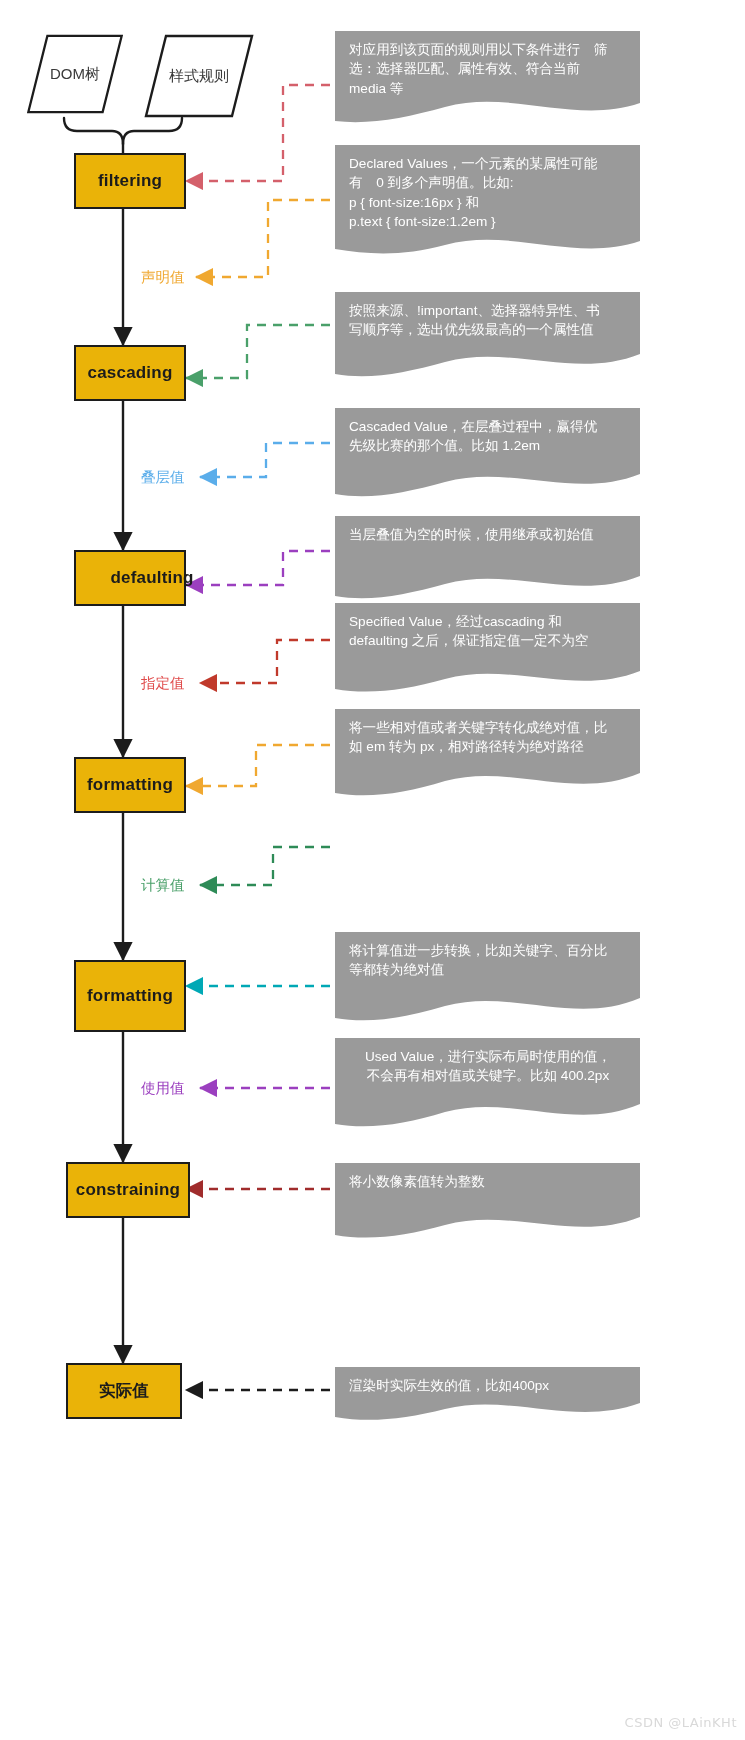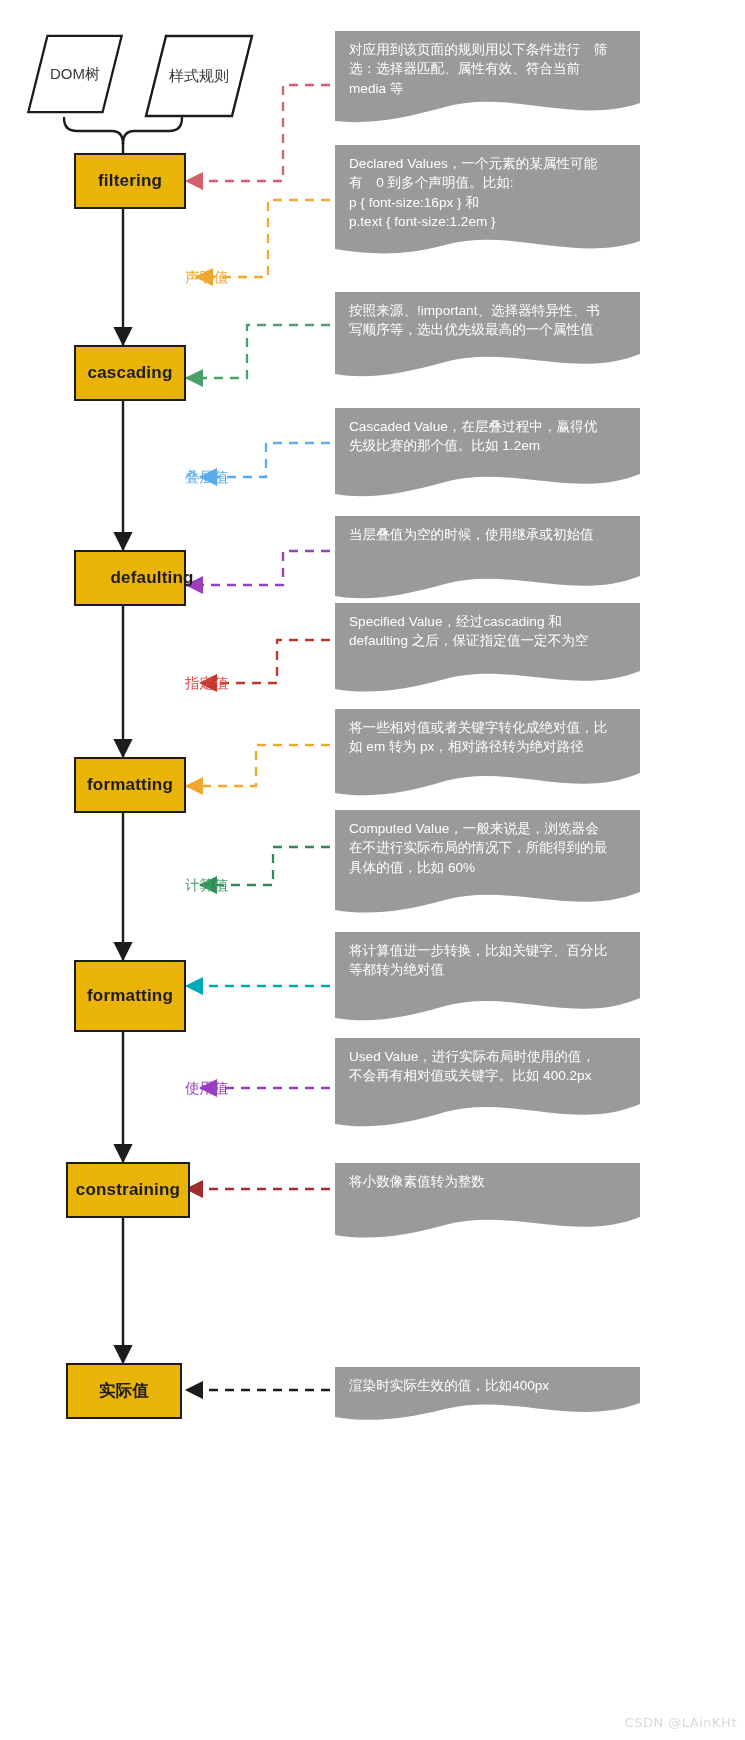--- a/index.html
+++ b/index.html
@@ -66,21 +66,20 @@
     color: #3a3a3a;
     z-index: 2;
   }
 
   
   .edge-label {
     position: absolute;
     font-size: 14.5px;
     white-space: nowrap;
     pointer-events: auto;
-    margin-left: 44px;
   }
 
   
   .note {
     position: absolute;
     pointer-events: auto;
   }
   .note svg { position: absolute; left: 0; top: 0; }
   .note .note-text {
     position: absolute;
@@ -277,38 +276,30 @@
   </div>
 
   <div class="note" style="left:335px; top:709px; width:366px; height:94px;">
     <svg width="305" height="94" viewBox="0 0 305 94">
       <path d="M0,0 L305,0 L305,64 C240,92 175,54 110,72 C70,84 35,90 0,84 Z" fill="#9a9a9a"></path>
     </svg>
     <div class="note-text">将一些相对值或者关键字转化成绝对值，比
 如 em 转为 px，相对路径转为绝对路径</div>
   </div>
 
-  <div class="note" style="left:335px; top:810px; width:305px; height:110px;">
-    <svg width="305" height="110" viewBox="0 0 305 110">
-      <path d="M0,0 L305,0 L305,82 C240,108 175,72 110,90 C70,101 35,106 0,100 Z" fill="#9a9a9a"></path>
-    </svg>
-    <div class="note-text">Computed Value，一般来说是，浏览器会
-在不进行实际布局的情况下，所能得到的最
-具体的值，比如 60%</div>
-  </div>
 
   <div class="note" style="left:335px; top:932px; width:283px; height:96px;">
     <svg width="305" height="96" viewBox="0 0 305 96">
       <path d="M0,0 L305,0 L305,66 C240,94 175,56 110,74 C70,86 35,92 0,86 Z" fill="#9a9a9a"></path>
     </svg>
     <div class="note-text">将计算值进一步转换，比如关键字、百分比
 等都转为绝对值</div>
   </div>
 
-  <div class="note" style="left:335px; top:1038px; width:305px; height:96px;">
+  <div class="note" style="left:335px; top:1038px; width:305px; height:96px;text-align:center;">
     <svg width="305" height="96" viewBox="0 0 305 96">
       <path d="M0,0 L305,0 L305,66 C240,94 175,56 110,74 C70,86 35,92 0,86 Z" fill="#9a9a9a"></path>
     </svg>
     <div class="note-text">Used Value，进行实际布局时使用的值，
 不会再有相对值或关键字。比如 400.2px</div>
   </div>
 
   <div class="note" style="left:335px; top:1163px; width:305px; height:82px;">
     <svg width="305" height="82" viewBox="0 0 305 82">
       <path d="M0,0 L305,0 L305,54 C240,80 175,44 110,62 C70,73 35,78 0,72 Z" fill="#9a9a9a"></path>

